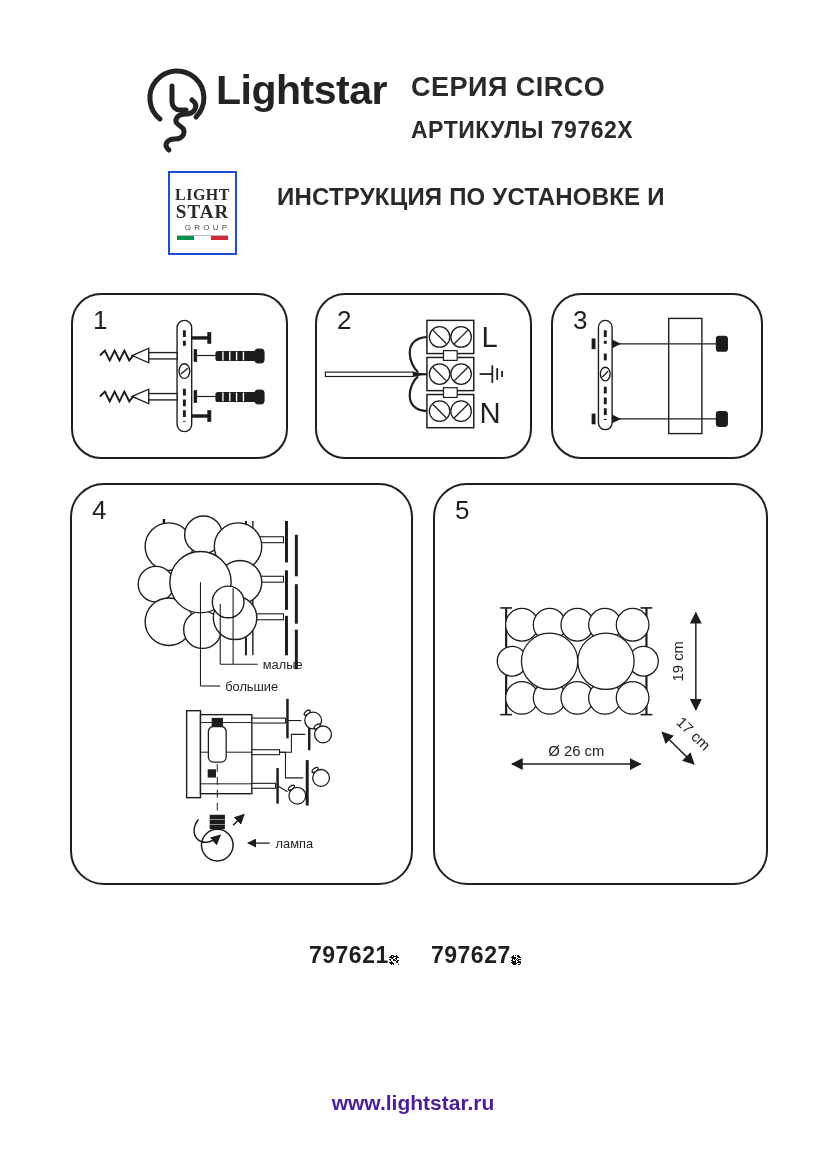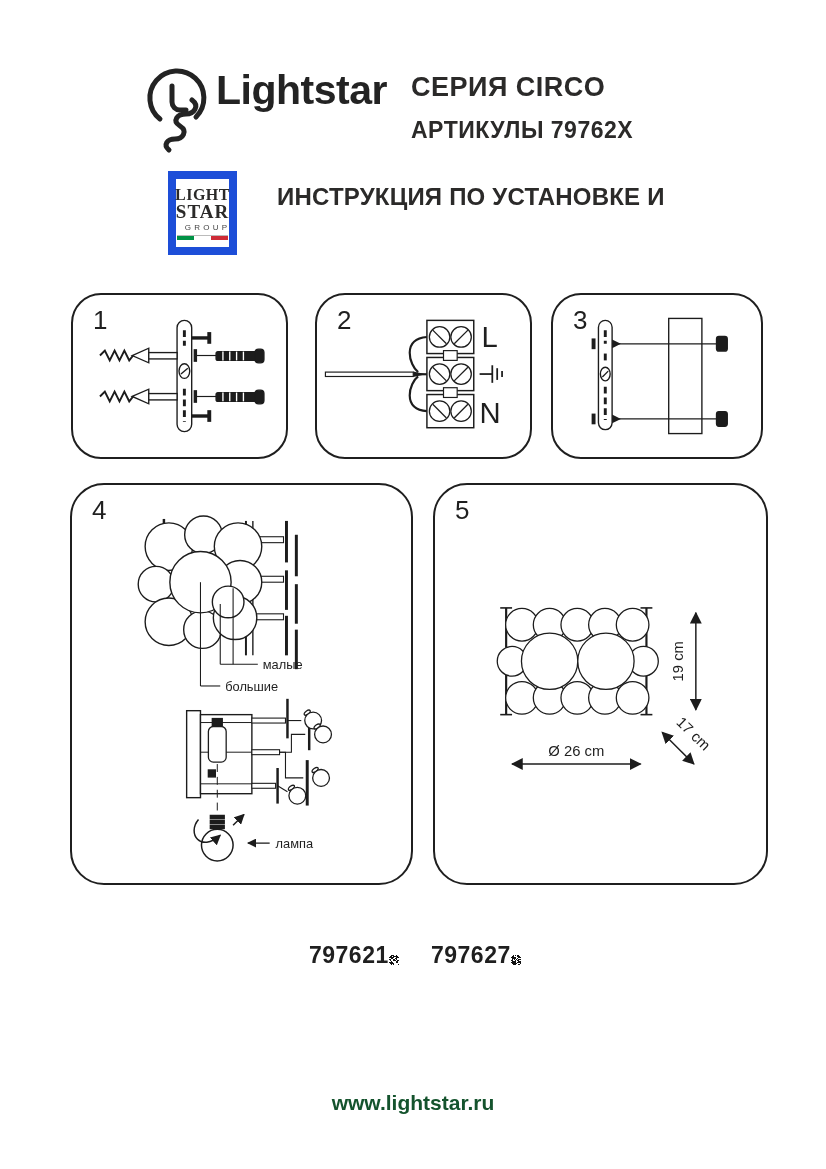--- a/index.html
+++ b/index.html
@@ -17,21 +17,21 @@
   .brand{
     position:absolute; left:216px; top:67px;
     font-size:41px; font-weight:600; letter-spacing:-0.5px; color:#232323;
   }
   .series-block{position:absolute; left:411px; top:72px; width:276px; }
   .series{font-size:27px; font-weight:700; letter-spacing:0.5px;}
   .articles{font-size:23px; font-weight:700; margin-top:14px; letter-spacing:0.5px;}
   
   .group-box{
     position:absolute; left:168px; top:171px; width:69px; height:84px;
-    border:8px solid #1d4ed8; background:#fff;
+    border:2px solid #1d4ed8; background:#fff;
     display:flex; flex-direction:column; align-items:center; justify-content:center;
   }
   .gl1{font-family:"Liberation Serif","DejaVu Serif",serif; font-weight:700; font-size:16px; letter-spacing:0.5px; line-height:15px;}
   .gl2{font-family:"Liberation Serif","DejaVu Serif",serif; font-weight:700; font-size:19px; letter-spacing:1px; line-height:19px;}
   .gl3{font-size:8px; letter-spacing:3.2px; margin-top:2px; margin-left:10px; color:#444;}
   .flag{width:51px; height:5px; margin-top:3px; display:flex; border-top:1px solid #bbb;}
   .flag div{flex:1; height:100%;}
   .f-green{background:var(--flag-green);} .f-white{background:#fff;} .f-red{background:var(--flag-red);}
   .doc-title{
     position:absolute; left:277px; top:180px;
@@ -51,21 +51,21 @@
   }
   .panel svg.diagram{position:absolute; left:0; top:0; width:100%; height:100%;}
   
   .codes{position:absolute; left:309px; top:916px; display:flex; gap:32px;}
   .code-col{width:90px; display:flex; align-items:center;}
   .code{font-size:23px; font-weight:700; letter-spacing:0.5px; color:#1f1f1f; margin-bottom:10px;}
   .qr{width:88px; height:88px;}
   
   .footer{
     position:absolute; left:0; top:1091px; width:100%;
-    text-align:center; font-size:21px; font-weight:700; color:#14532d;
+    text-align:center; font-size:21px; font-weight:700; color:#4c1d95;
   }
   text{font-family:"Liberation Sans","DejaVu Sans",sans-serif; fill:#1f1f1f;}
 </style>
 </head>
 <body>
 
 <div class="page">
 
   <svg class="logo-bulb" width="70" height="100" viewBox="0 0 70 100">
     <g fill="none" stroke="#232323" stroke-width="5" stroke-linecap="round">

